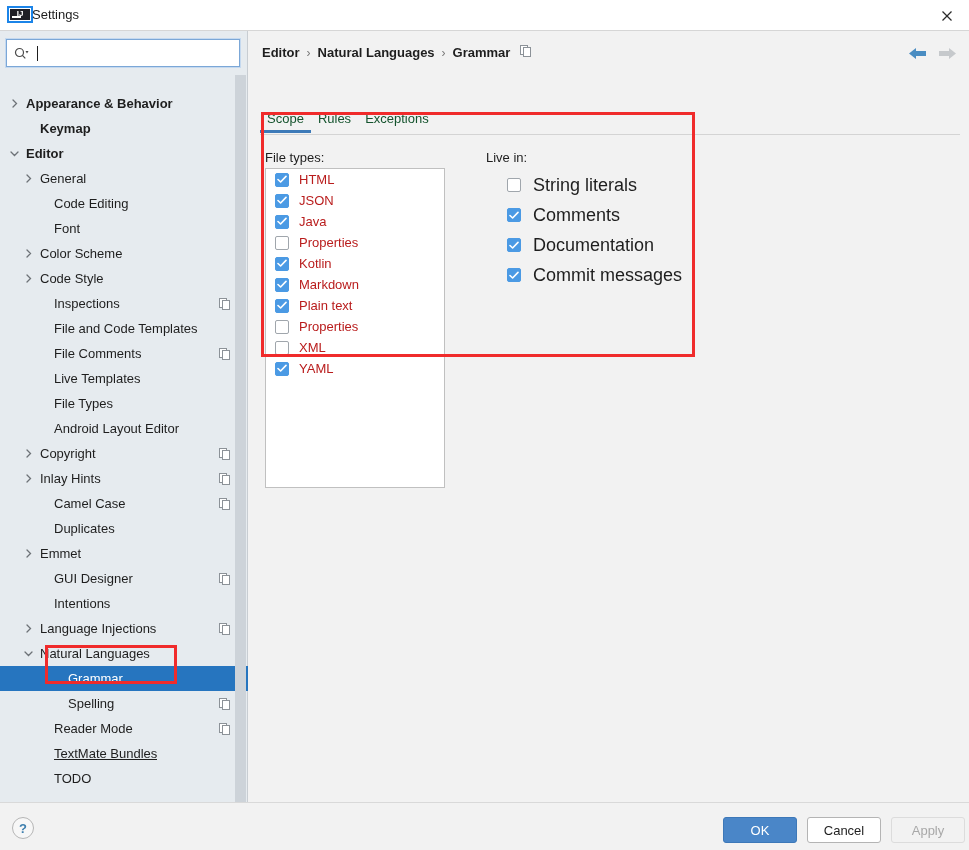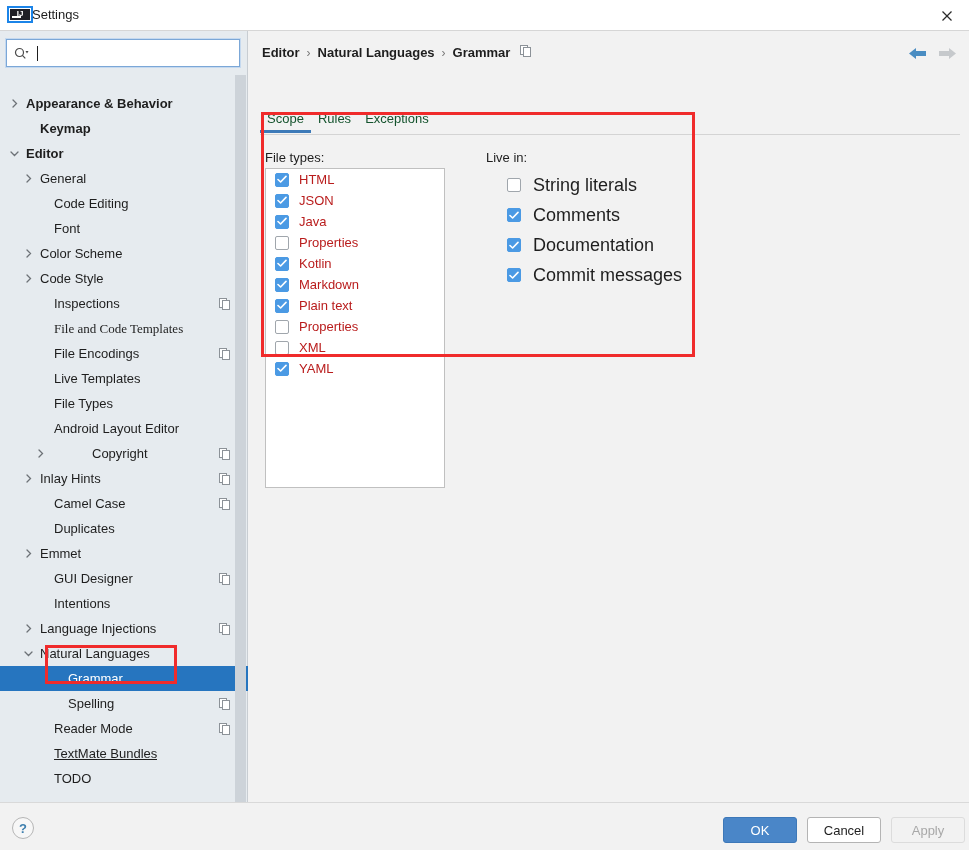--- a/index.html
+++ b/index.html
@@ -340,45 +340,45 @@
         <span class="tree-label" style="margin-left: 5px;">Code Style</span>
       </div>
       <div class="tree-row" style="padding-left: 36px;">
         <span class="tw"></span>
         <span class="tree-label" style="margin-left: 5px;">Inspections</span>
         <span class="copy-badge"><svg width="12" height="12" viewBox="0 0 12 12">
             <rect x="0.5" y="0.5" width="7" height="9" fill="#ffffff" stroke="#8c9298" stroke-width="1"></rect>
             <rect x="3.5" y="2.5" width="7" height="9" fill="#ffffff" stroke="#8c9298" stroke-width="1"></rect>
           </svg></span>
       </div>
-      <div class="tree-row" style="padding-left: 36px; font-family: Liberation Serif, serif;">
+      <div class="tree-row" style="padding-left: 36px;">
         <span class="tw"></span>
         <span class="tree-label" style="margin-left: 5px;">File and Code Templates</span>
       </div>
       <div class="tree-row" style="padding-left: 36px;">
         <span class="tw"></span>
-        <span class="tree-label" style="margin-left: 5px;">File Encodings</span>
+        <span class="tree-label" style="margin-left: 5px;">File Comments</span>
         <span class="copy-badge"><svg width="12" height="12" viewBox="0 0 12 12">
             <rect x="0.5" y="0.5" width="7" height="9" fill="#ffffff" stroke="#8c9298" stroke-width="1"></rect>
             <rect x="3.5" y="2.5" width="7" height="9" fill="#ffffff" stroke="#8c9298" stroke-width="1"></rect>
           </svg></span>
       </div>
       <div class="tree-row" style="padding-left: 36px;">
         <span class="tw"></span>
         <span class="tree-label" style="margin-left: 5px;">Live Templates</span>
       </div>
       <div class="tree-row" style="padding-left: 36px;">
         <span class="tw"></span>
         <span class="tree-label" style="margin-left: 5px;">File Types</span>
       </div>
       <div class="tree-row" style="padding-left: 36px;">
         <span class="tw"></span>
         <span class="tree-label" style="margin-left: 5px;">Android Layout Editor</span>
       </div>
-      <div class="tree-row" style="padding-left: 34px; gap: 40px;">
+      <div class="tree-row" style="padding-left: 22px;">
         <span class="tw">
           <svg width="9" height="9" viewBox="0 0 9 9">
             <path d="M3 1 L6.5 4.5 L3 8" fill="none" stroke="#6d7277" stroke-width="1.3" stroke-linecap="round"></path>
           </svg>
         </span>
         <span class="tree-label" style="margin-left: 5px;">Copyright</span>
         <span class="copy-badge"><svg width="12" height="12" viewBox="0 0 12 12">
             <rect x="0.5" y="0.5" width="7" height="9" fill="#ffffff" stroke="#8c9298" stroke-width="1"></rect>
             <rect x="3.5" y="2.5" width="7" height="9" fill="#ffffff" stroke="#8c9298" stroke-width="1"></rect>
           </svg></span>

